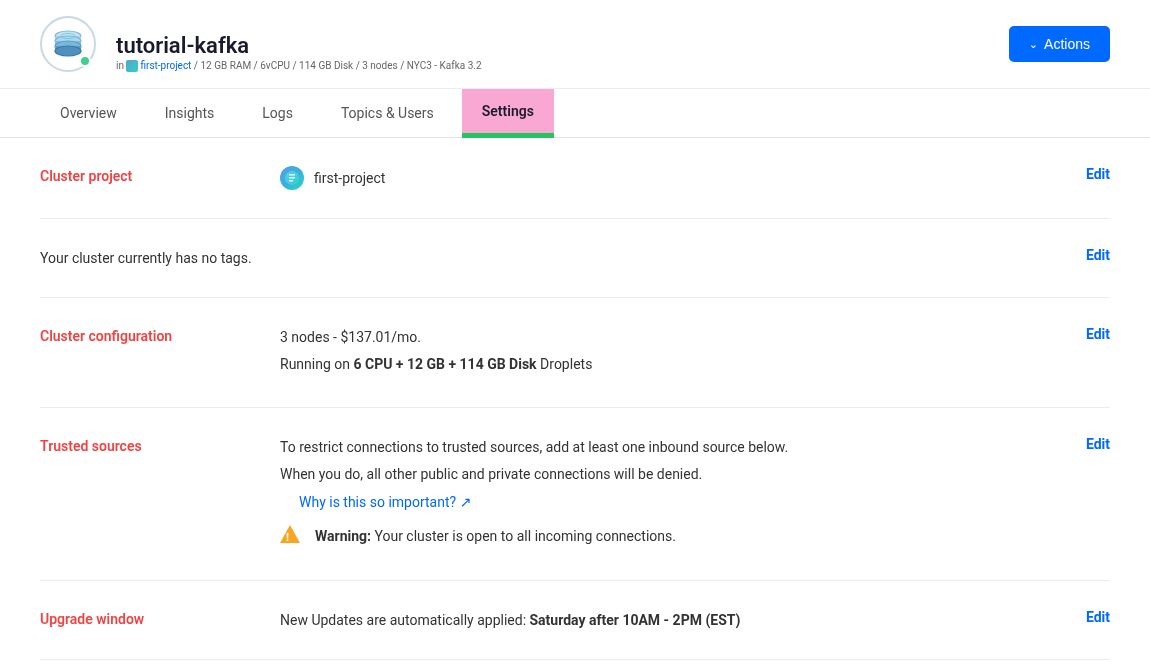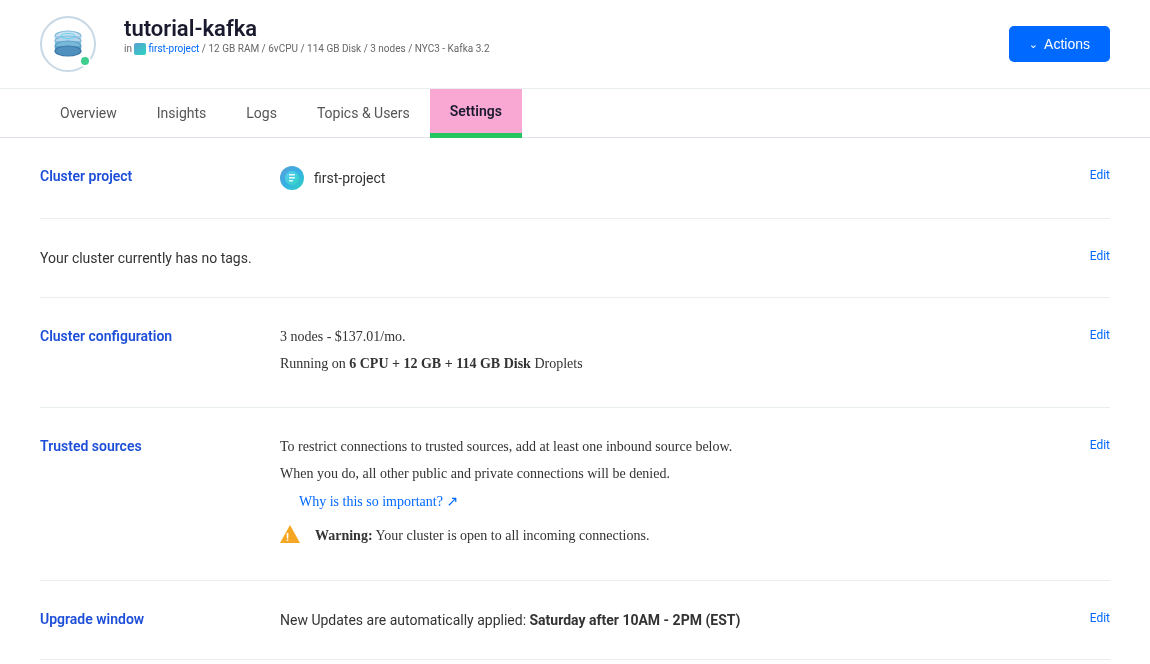--- a/index.html
+++ b/index.html
@@ -3,21 +3,21 @@
   <meta charset="utf-8">
   <style>
     * { box-sizing: border-box; margin: 0; padding: 0; }
     body { font-family: -apple-system, BlinkMacSystemFont, 'Segoe UI', Roboto, sans-serif; background: #fff; color: #333; font-size: 14px; }
 
     .header {
       display: flex; align-items: center; justify-content: space-between;
       padding: 16px 40px;
       border-bottom: 1px solid #e8edf0;
     }
-    .header-left { display: flex; align-items: flex-start; gap: 28px; }
+    .header-left { display: flex; align-items: flex-end; gap: 20px; }
     .logo-icon {
       width: 56px; height: 56px;
       border: 2px solid #c8d8e4; border-radius: 50%;
       display: flex; align-items: center; justify-content: center;
       position: relative;
     }
     .logo-icon svg { width: 40px; height: 40px; }
     .status-dot {
       position: absolute; bottom: 3px; right: 3px;
       width: 12px; height: 12px; background: #3ecf8e;
@@ -31,21 +31,21 @@
       background: #0069ff; color: #fff; border: none; border-radius: 5px;
       padding: 10px 20px; font-size: 14px; font-weight: 500; cursor: pointer;
       display: flex; align-items: center; gap: 6px;
     }
     .chevron-down { font-size: 11px; }
 
     .tabs {
       display: flex; align-items: flex-end;
       padding: 0 40px;
       border-bottom: 1px solid #dde3e8;
-      gap: 0;
+      gap: 8px;
     }
     .tab {
       padding: 14px 20px; font-size: 14px; color: #555; cursor: pointer;
       border-bottom: 3px solid transparent; margin-bottom: -1px;
       text-decoration: none; display: block;
       white-space: nowrap;
     }
     .tab.active {
       color: #1a1a2e; font-weight: 600;
       border-bottom: 5px solid #22c55e;
@@ -54,30 +54,30 @@
 
     .content { padding: 0 40px; }
 
     .setting-row {
       display: flex; align-items: flex-start;
       padding: 28px 0;
       border-bottom: 1px solid #e8edf0;
     }
     .setting-label {
       width: 240px; min-width: 240px;
-      font-weight: 600; color: #1d4ed8; font-size: 14px;
+      font-weight: 600; color: #ef4444; font-size: 14px;
       padding-top: 2px;
     }
     .setting-value { flex: 1; color: #333; line-height: 1.6; }
-    .setting-value p { margin-bottom: 4px; font-family: Liberation Serif, serif; }
+    .setting-value p { margin-bottom: 4px; }
     .setting-edit {
       min-width: 60px; text-align: right;
     }
     .edit-link {
-      color: #0069ff; text-decoration: none; font-size: 12px; font-weight: 400; cursor: pointer;
+      color: #0069ff; text-decoration: none; font-size: 14px; font-weight: 700; cursor: pointer;
     }
 
     .project-row { display: flex; align-items: center; gap: 10px; }
     .project-icon {
       width: 24px; height: 24px;
       background: linear-gradient(135deg, #5a9fd4 0%, #37b0e5 50%, #2dd4bf 100%);
       border-radius: 50%;
       display: flex; align-items: center; justify-content: center;
       font-size: 11px; color: #fff; font-weight: bold;
     }

